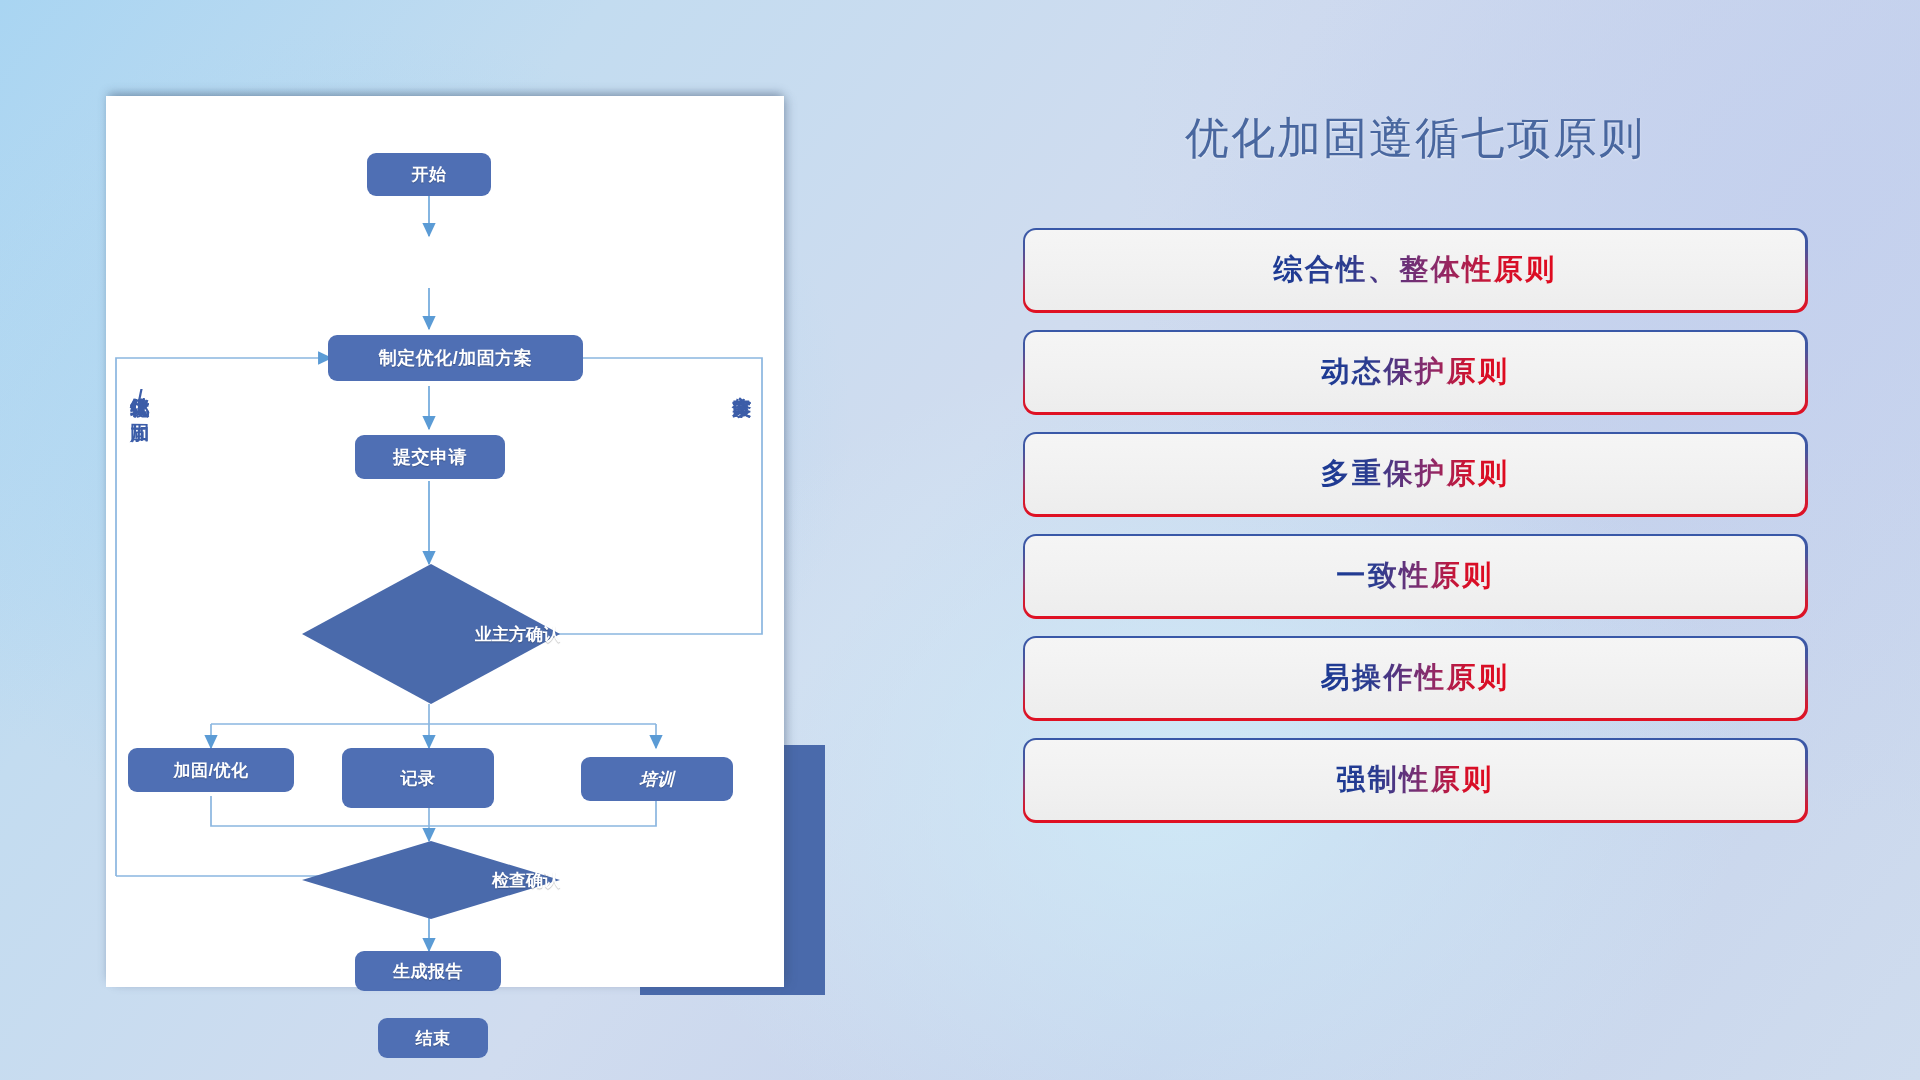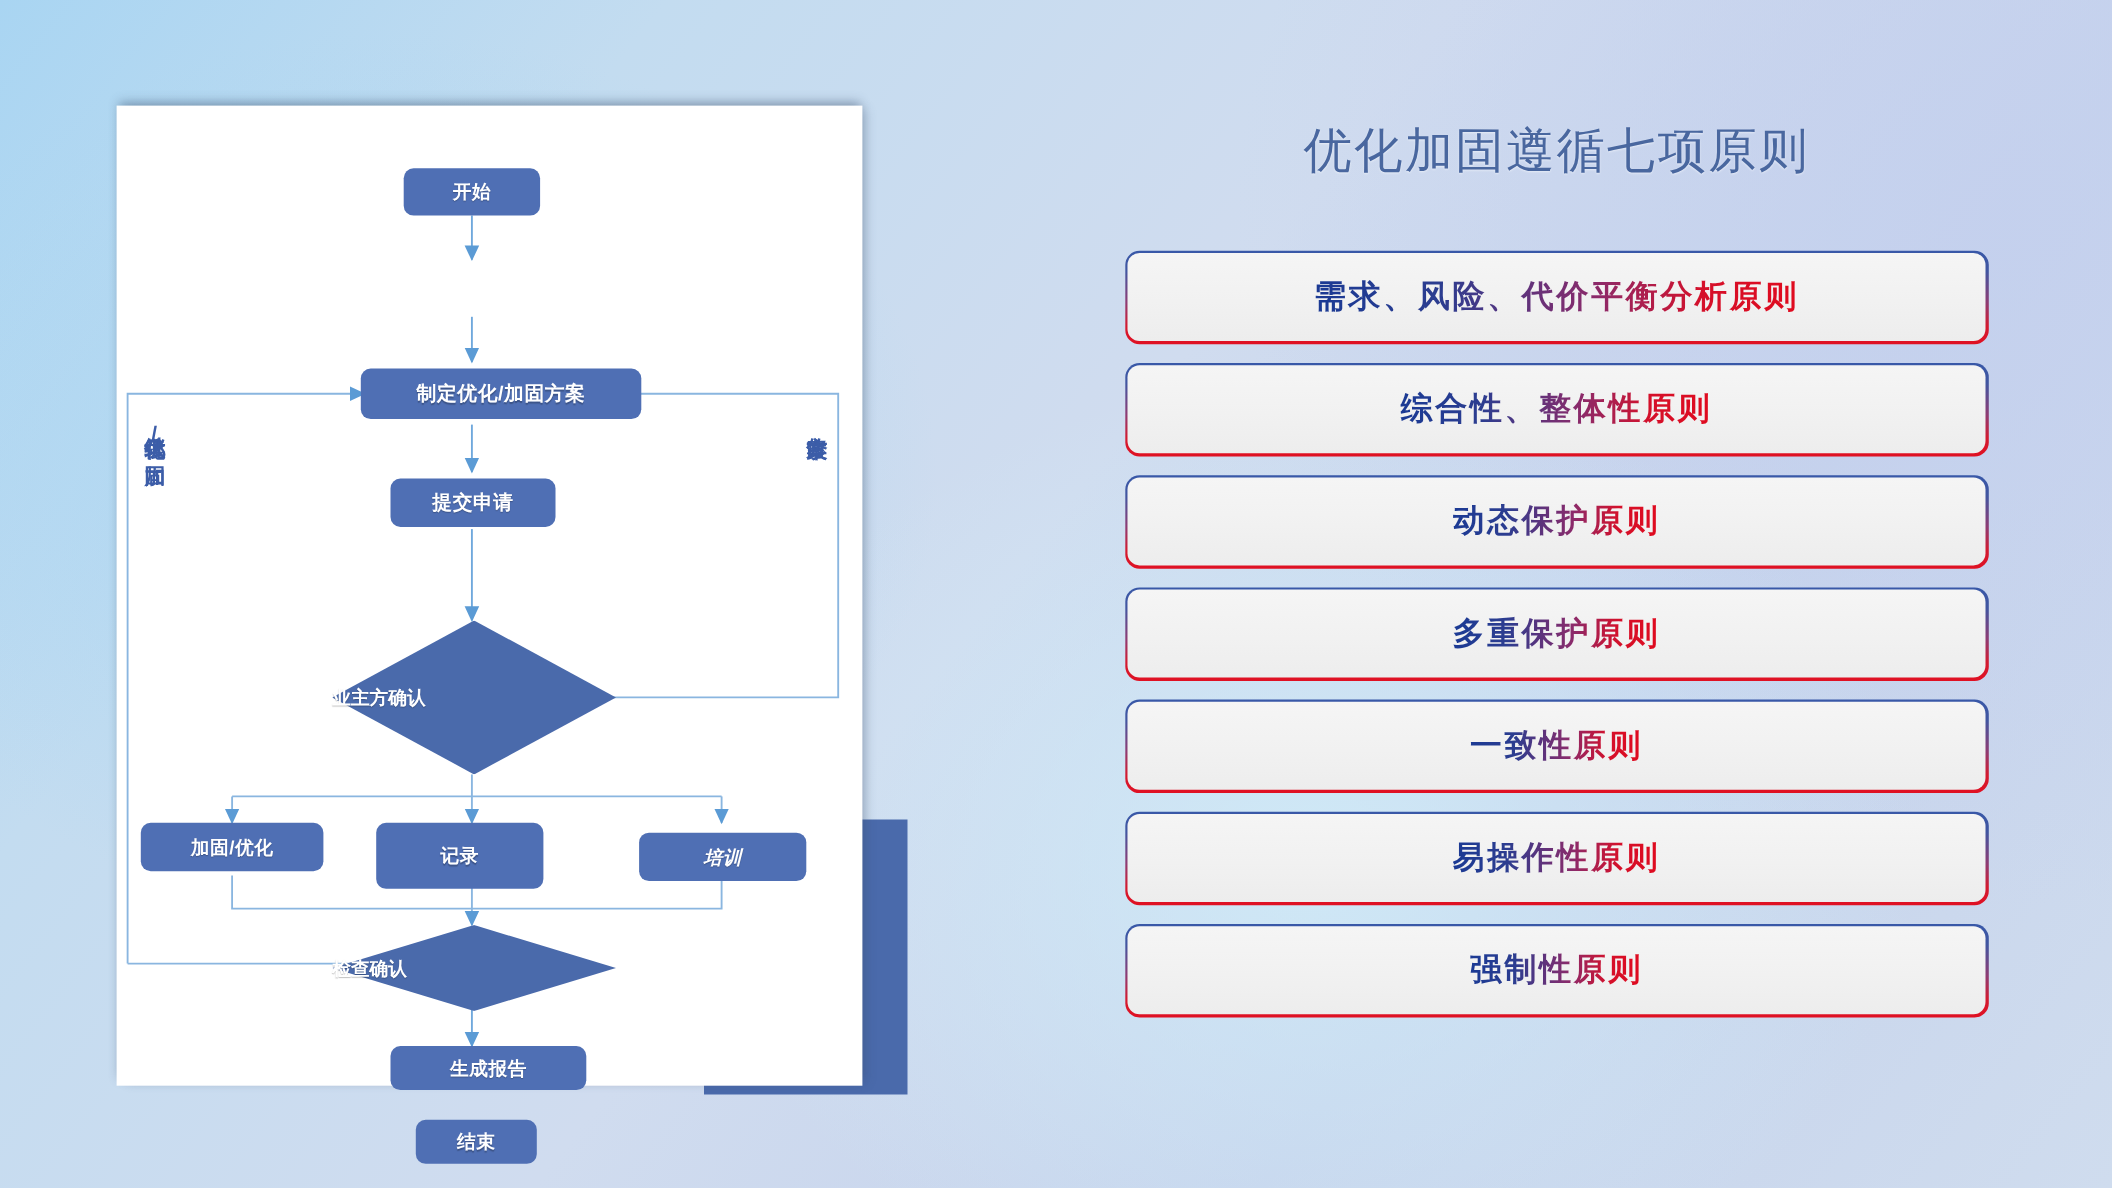--- a/index.html
+++ b/index.html
@@ -29,21 +29,21 @@
   .node{
     position:absolute; display:flex; align-items:center; justify-content:center;
     background:#4f6fb4; color:#ffffff; border-radius:9px;
     font-weight:bold; letter-spacing:.5px; text-align:center;
     text-shadow:0 1px 1px rgba(0,0,0,.25);
   }
   .node.sm{ font-size:17px; }
   .node.md{ font-size:18px; }
 
   .diamond{
-    position:absolute; display:flex; align-items:center; justify-content:flex-start;
+    position:absolute; display:flex; align-items:center; justify-content:flex-end;
     color:#ffffff; font-size:17px; font-weight:bold;
     text-shadow:0 1px 1px rgba(0,0,0,.25);
   }
   .diamond .dshape{
     position:absolute; inset:0; background:#4a6aab;
     clip-path:polygon(50% 0, 100% 50%, 50% 100%, 0 50%);
   }
   .diamond span{ position:relative; z-index:2; }
 
   .vlabel{
@@ -159,43 +159,40 @@
 
   <div class="node sm" style="left:475px; top:661px; width:152px; height:44px;font-style:italic;">
     <span>培训</span>
   </div>
 
   <div class="diamond" style="left:196px; top:745px; width:258px; height:78px;">
     <div class="dshape"></div>
     <span>检查确认</span>
   </div>
 
-  <div class="node sm" style="left:249px; top:855px; width:178px; height:40px;">
+  <div class="node sm" style="left:249px; top:855px; width:146px; height:40px;">
     <span>生成报告</span>
   </div>
 
   <div class="node sm" style="left:272px; top:922px; width:110px; height:40px;">
     <span>结束</span>
   </div>
 
   <div class="vlabel" style="left:24px; top:285px;">继续优化/加固</div>
 
   <div class="vlabel" style="left:626px; top:285px;">方案修改</div>
 
 </div>
 
 <div id="right-panel">
 
   <div id="panel-title">优化加固遵循七项原则</div>
 
   <div id="cards">
 
-    <div class="pcard">
-      <span class="pcard-label">需求、风险、代价平衡分析原则</span>
-    </div>
 
     <div class="pcard">
       <span class="pcard-label">综合性、整体性原则</span>
     </div>
 
     <div class="pcard">
       <span class="pcard-label">动态保护原则</span>
     </div>
 
     <div class="pcard">

